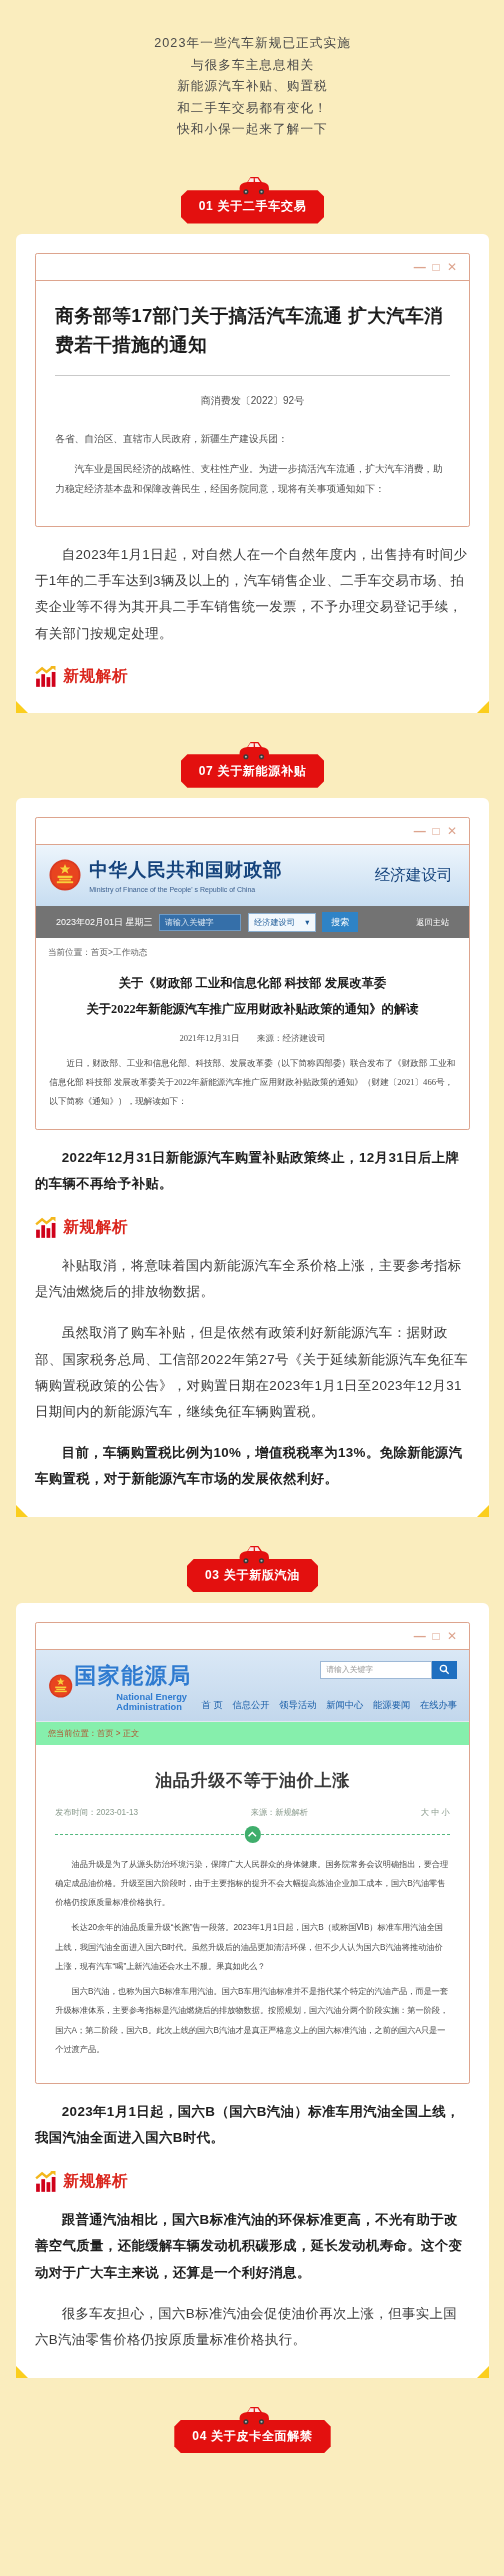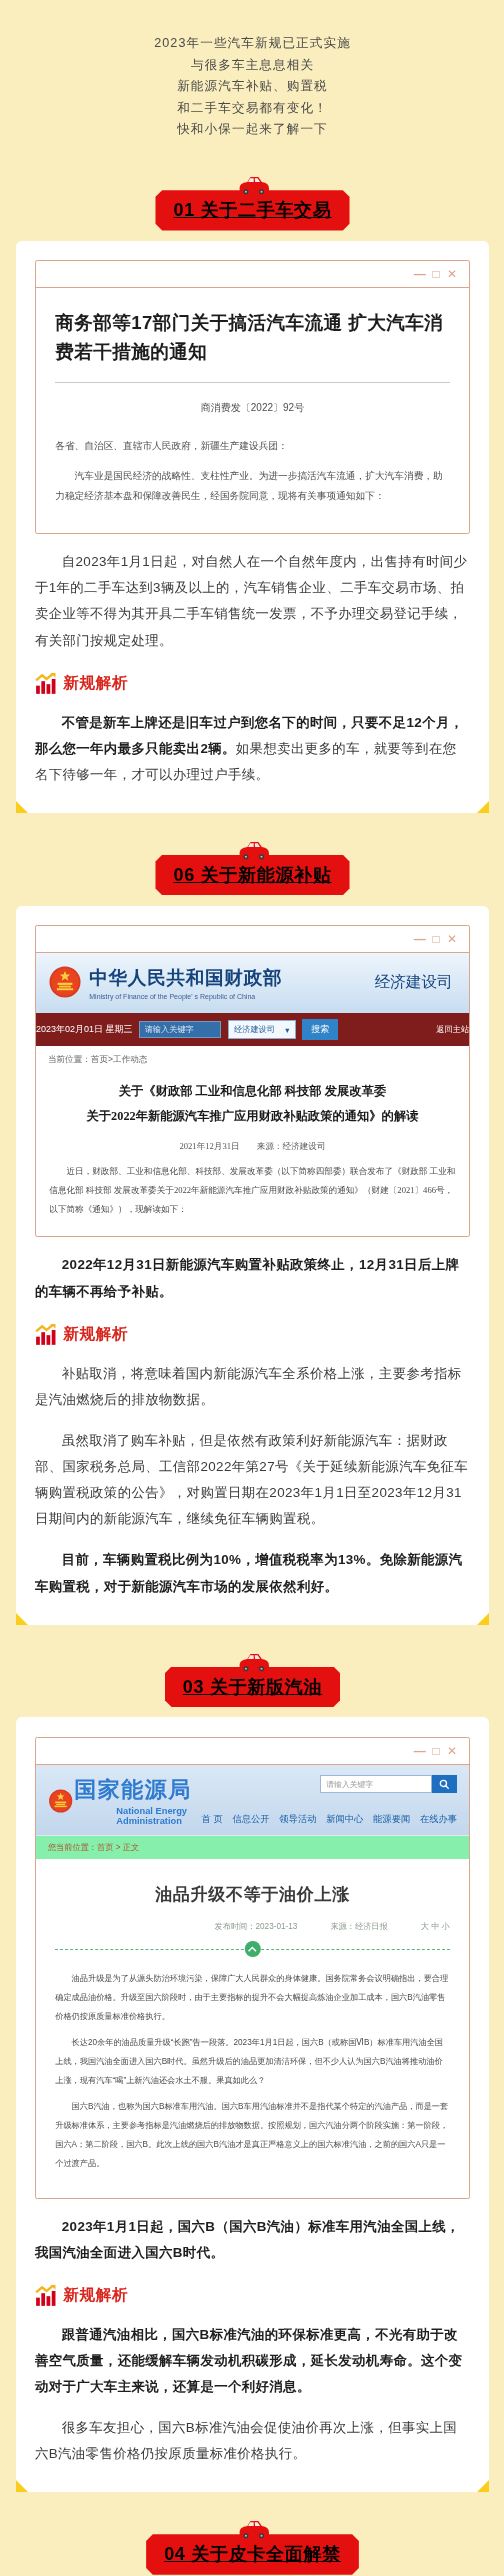--- a/index.html
+++ b/index.html
@@ -11,25 +11,24 @@
     min-height:2576px;
   }
   
   .intro { padding:33px 15px 7.4px; text-align:center; }
   .intro p { font-size:12.6px; color:#4a4a4a; line-height:21.6px; letter-spacing:1.1px; }
 
   
   .section-head { text-align:center; margin-top:25px; }
   .car { display:block; margin:0 auto -5.2px; width:34px; height:22px; position:relative; z-index:2; }
   .badge {
-    display:inline-block; background:#E3100F; color:#000000;
-    font-weight:bold; font-size:18px; letter-spacing:0.7px;
+    display:inline-block; background:#E3100F; color:#ffffff;
+    font-weight:bold; font-size:12px; letter-spacing:0.7px;
     padding:8.2px 18px;
     clip-path:polygon(6.7px 0,calc(100% - 6.7px) 0,100% 6.7px,100% calc(100% - 6.7px),calc(100% - 6.7px) 100%,6.7px 100%,0 calc(100% - 6.7px),0 6.7px);
-    text-decoration:underline;
   }
 
   
   .card {
     margin:10.4px 15.6px 0; background:#fff; border-radius:6px;
     padding:19.3px 19.3px 25px; position:relative;
   }
   .card::before, .card::after {
     content:""; position:absolute; bottom:0; width:0; height:0; z-index:1;
   }
@@ -52,21 +51,21 @@
   .doc1-no { text-align:center; font-size:10px; color:#4f4f4f; margin:18px 0 21px; }
   .doc1-salu { font-size:9.7px; color:#4f4f4f; line-height:2; }
   .doc1-body { font-size:9.7px; color:#4f4f4f; line-height:2.1; text-indent:2em; margin-top:10.4px; padding-bottom:7.4px; }
 
   
   .mof-header { background:linear-gradient(#EDF5FC,#C7DDF1); padding:12px 12px 13.4px; display:flex; align-items:center; justify-content:space-between; }
   .mof-left { display:flex; align-items:center; gap:7.4px; }
   .mof-names .cn { font-size:18.6px; font-weight:800; color:#15437C; letter-spacing:0.7px; }
   .mof-names .en { font-size:7px; color:#3E618F; margin-top:2.2px; }
   .mof-dept { font-size:15.6px; color:#15437C; padding-right:4.5px; }
-  .mof-nav { background:#7f1d1d; display:flex; align-items:center; gap:6.7px; padding:6px 0; }
+  .mof-nav { background:#737373; display:flex; align-items:center; gap:6.7px; padding:6px 20px; }
   .mof-date { color:#fff; font-size:9px; white-space:nowrap; }
   .mof-search { width:82px; background:#356FA9; border:0.7px solid #6F9CC7; color:#E8F1F9; font-size:8.2px; padding:3px 4.5px; outline:none; }
   .mof-search::placeholder { color:#D9E6F2; }
   .mof-select { background:#F2F8FD; color:#1F5C99; font-size:8.2px; padding:3px 5.2px; border:0.7px solid #89AED0; display:flex; align-items:center; gap:10.4px; }
   .mof-btn { background:#2F83C6; color:#fff; font-size:9px; padding:3.7px 9px; border:none; cursor:pointer; }
   .mof-home { margin-left:auto; color:#fff; font-size:8.2px; }
   .mof-bc { padding:8.2px 12px; font-size:8.6px; color:#666; }
   .mof-article { font-family:"Liberation Serif","DejaVu Serif",serif; padding:4.5px 13.4px 18px; }
   .mof-title { text-align:center; font-size:12.3px; color:#1a1a1a; line-height:2.1; font-weight:700; }
   .mof-meta { text-align:center; font-size:8.6px; color:#555; margin:10.4px 0 9px; }
@@ -79,21 +78,21 @@
   .nea-names .en { font-size:9.3px; font-weight:700; color:#2F7BD0; margin-top:1.5px;margin-left:42px; }
   .nea-right { display:flex; flex-direction:column; align-items:flex-end; justify-content:space-between; gap:9px; }
   .nea-searchrow { display:flex; }
   .nea-search { width:112px; font-size:7.8px; padding:3.7px 5.2px; border:0.7px solid #9DB8D6; outline:none; color:#555; }
   .nea-search::placeholder { color:#999; }
   .nea-btn { background:#1F6FC0; border:none; width:25px; display:flex; align-items:center; justify-content:center; cursor:pointer; }
   .nea-nav { display:flex; gap:9.7px; font-size:9.3px; color:#1B5FA8; white-space:nowrap; }
   .nea-bc { background:#86efac; border-top:0.7px solid #E2E8F0; padding:6px 12px; font-size:8.2px; color:#B0532F; }
   .article { padding:13.4px 19.3px 18px; }
   .article-title { text-align:center; font-size:17px; font-weight:700; color:#3a3a3a; margin:10.4px 0 15px; letter-spacing:0.7px; }
-  .article-meta { display:flex; justify-content:flex-end; gap:33px; font-size:8.2px; color:#8A9B8D; }
+  .article-meta { display:flex; justify-content:space-between; gap:33px; font-size:8.2px; color:#8A9B8D; }
   .article-div { position:relative; border-top:1.5px dashed #54B87E; margin:16.4px 0 19.3px; }
   .article-div .knob {
     position:absolute; left:50%; top:-9px; transform:translateX(-50%);
     width:16.4px; height:16.4px; border-radius:50%; background:#3FAE6C;
     display:flex; align-items:center; justify-content:center;
   }
   .article p { font-size:8.2px; color:#4a4a4a; line-height:2.35; text-indent:2em; margin-bottom:6px; }
 
   
   .para { font-size:13.4px; line-height:1.95; color:#3a3a3a; text-indent:2em; margin-top:15px; letter-spacing:0.4px; }
@@ -166,28 +165,27 @@
   </div>
 
   <p class="para"><span>自2023年1月1日起，对自然人在一个自然年度内，出售持有时间少于1年的二手车达到3辆及以上的，汽车销售企业、二手车交易市场、拍卖企业等不得为其开具二手车销售统一发票，不予办理交易登记手续，有关部门按规定处理。</span><span class="b"></span><span></span></p>
 
   <div class="ana-head">
     <svg width="21.6" height="21.6" viewBox="0 0 28 29">
         <use href="#chart-shape"></use>
       </svg>
     <span class="ana-title">新规解析</span>
   </div>
-  <p class="para"><span></span><span class="b">不管是新车上牌还是旧车过户到您名下的时间，只要不足12个月，那么您一年内最多只能卖出2辆。</span><span>如果想卖出更多的车，就要等到在您名下待够一年，才可以办理过户手续。</span></p>
 </div>
 
 <div class="section-head">
   <svg class="car" viewBox="0 0 48 30">
       <use href="#car-shape"></use>
     </svg>
-  <div class="badge">06 关于新能源补贴</div>
+  <div class="badge">07 关于新能源补贴</div>
 </div>
 
 <div class="card">
   <div class="win">
     <div class="win-bar">
       <span class="wmin">—</span>
       <span>□</span>
       <span>✕</span>
     </div>
     <div class="mof-header">
@@ -275,21 +273,21 @@
           <span>能源要闻</span>
           <span>在线办事</span>
         </div>
       </div>
     </div>
     <div class="nea-bc">您当前位置：首页 &gt; 正文</div>
     <div class="article">
       <div class="article-title">油品升级不等于油价上涨</div>
       <div class="article-meta">
         <span>发布时间：2023-01-13</span>
-        <span>来源：经济日报</span>
+        <span>来源：新规解析</span>
         <span>大 中 小</span>
       </div>
       <div class="article-div">
         <span class="knob">
           <svg width="9" height="6" viewBox="0 0 12 8">
               <path d="M1 7 L6 2 L11 7" stroke="#fff" stroke-width="2" fill="none"></path>
             </svg>
         </span>
       </div>
       <p>油品升级是为了从源头防治环境污染，保障广大人民群众的身体健康。国务院常务会议明确指出，要合理确定成品油价格。升级至国六阶段时，由于主要指标的提升不会大幅提高炼油企业加工成本，国六B汽油零售价格仍按原质量标准价格执行。</p>

